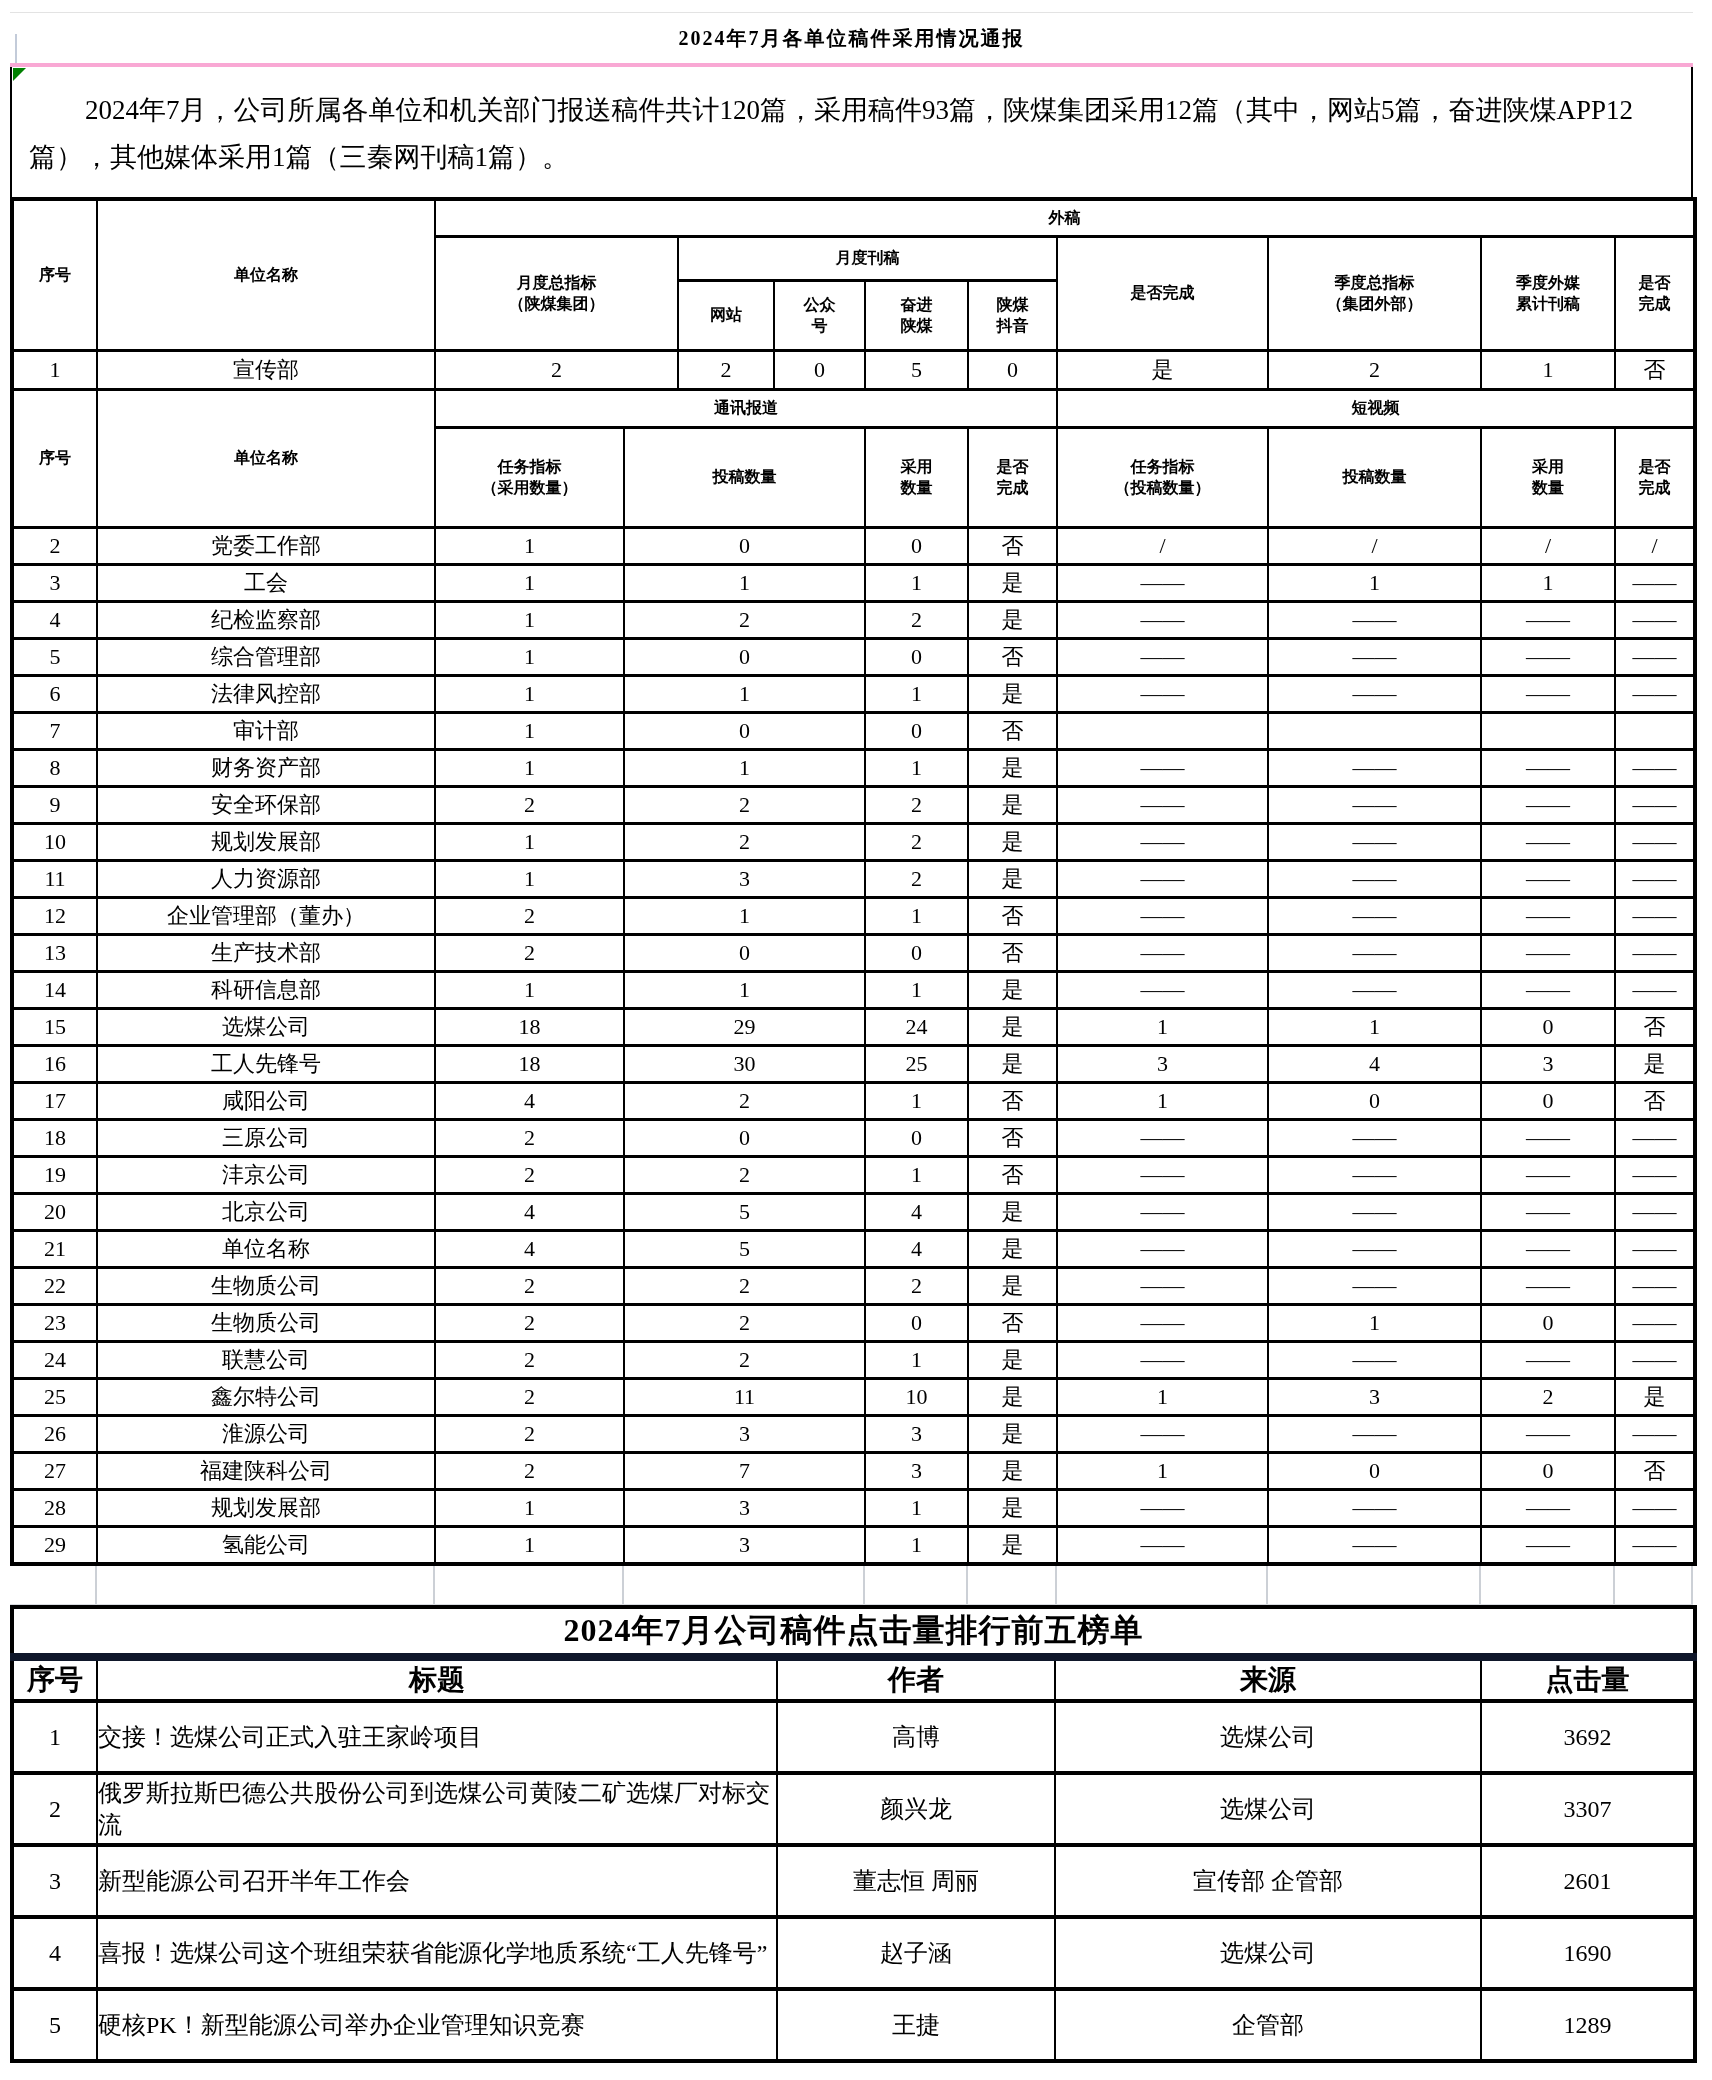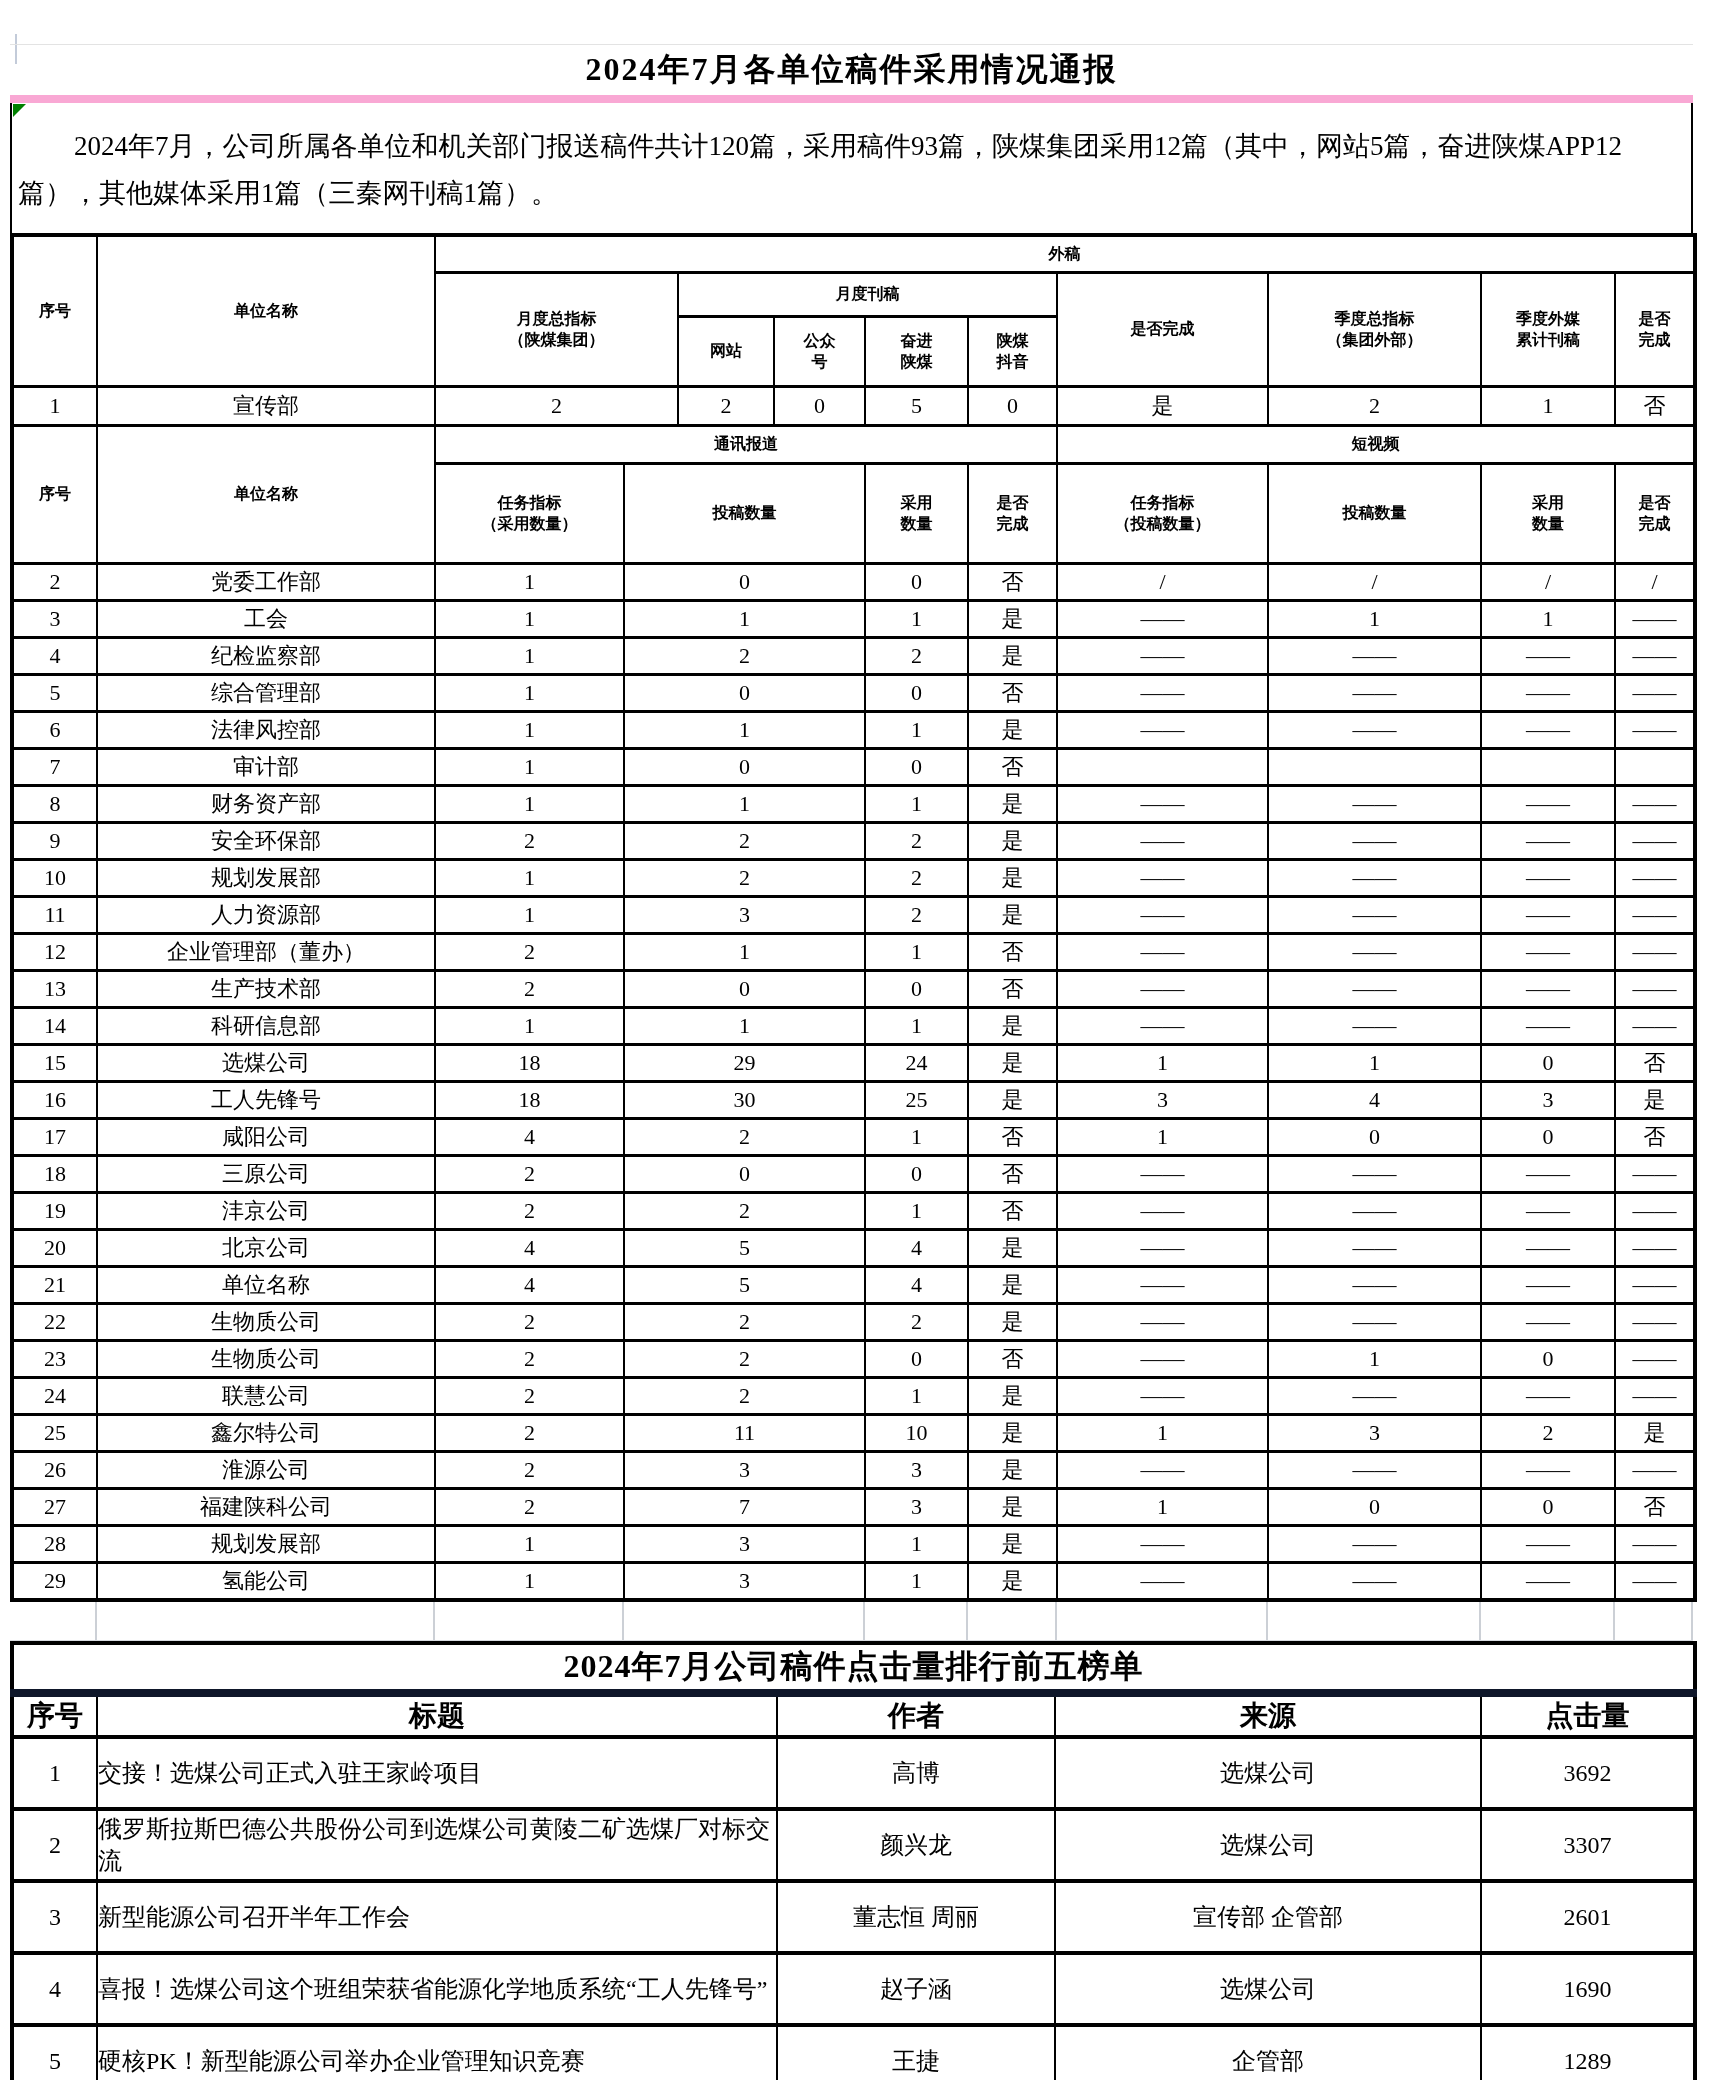--- a/index.html
+++ b/index.html
@@ -8,32 +8,32 @@
     width:1712px;height:2080px;
     background:#ffffff;
     overflow:hidden;
     font-family:"Liberation Serif","DejaVu Serif",serif;
     color:#000;
   }
   #content{position:absolute;left:10px;top:12px;width:1683px;}
 
   
   .title-block{
-    height:50px;border-bottom:8px solid #f9a8d4;border-top:1px solid #e3e3e3;
+    height:50px;border-bottom:4px solid #f9a8d4;border-top:1px solid #e3e3e3;
     display:flex;align-items:center;justify-content:center;
-    font-size:32px;font-weight:bold;letter-spacing:2px;margin-top:32px;
+    font-size:20px;font-weight:bold;letter-spacing:2px;
   }
   .grid-stub{position:absolute;left:15px;top:34px;width:2px;height:30px;background:#c3cbd9;}
 
   
   .intro-block{
     position:relative;height:130px;
     border-left:2px solid #000;border-right:2px solid #000;
     font-size:27px;line-height:47px;
-    padding:20px 8px 0 6px;box-sizing:border-box;
+    padding:20px 8px 0 17px;box-sizing:border-box;
     text-indent:56px;text-align:left;
   }
   .corner-tri{
     position:absolute;left:1px;top:1px;width:0;height:0;
     border-top:13px solid #008000;border-right:13px solid transparent;
   }
 
   
   table{border-collapse:collapse;table-layout:fixed;}
   table.t1{width:1683px;border:4px solid #000;}

